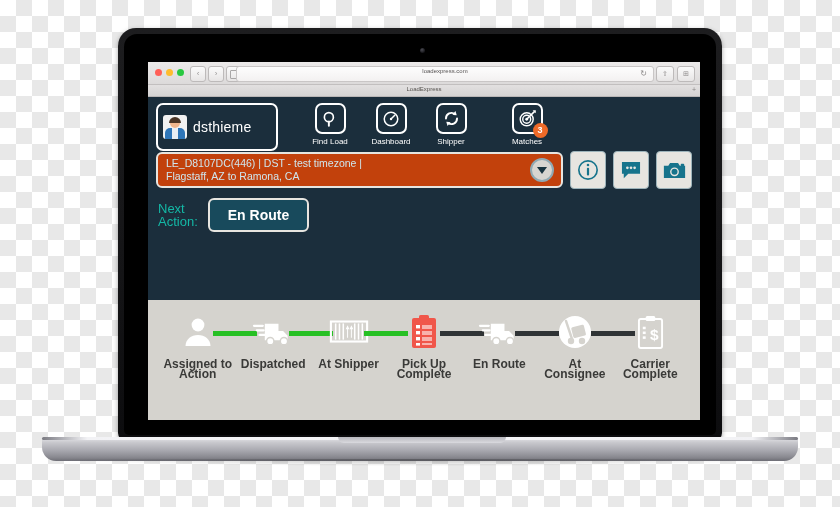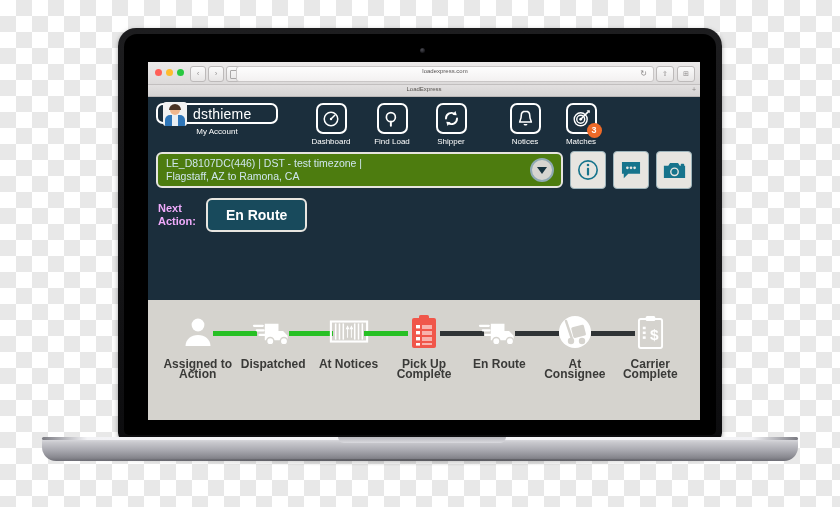--- a/index.html
+++ b/index.html
@@ -72,21 +72,21 @@
     line-height:13px;text-align:center;}
   .tabstrip{height:11px;background:linear-gradient(180deg,#e2e0e0,#d5d3d3);
     border-bottom:1px solid #b9b6b6;position:relative;}
   .tabtitle{position:absolute;left:0;right:0;top:1px;text-align:center;font-size:6px;color:#56534f;}
   .tabplus{position:absolute;right:4px;top:1px;font-size:7px;color:#8b8888;line-height:8px;}
 
   
   .app{height:325px;background:#1b2e3c;position:relative;}
   .topbar{height:52px;display:flex;align-items:flex-start;padding:6px 8px 0 8px;box-sizing:border-box;}
   .acct{
-    width:122px;height:21px;border:2px solid #ffffff;border-radius:7px;
+    width:122px;height:48px;border:2px solid #ffffff;border-radius:7px;
     display:flex;align-items:center;gap:6px;padding-left:5px;box-sizing:border-box;
   }
   .avatar{width:24px;height:24px;border-radius:3px;background:#f2f2f2;position:relative;overflow:hidden;flex:none;}
   .av-head{position:absolute;left:7px;top:3px;width:10px;height:10px;border-radius:50%;background:#f0b68d;}
   .av-hair{position:absolute;left:6px;top:2px;width:12px;height:6px;border-radius:6px 6px 0 0;background:#4a3526;}
   .av-body{position:absolute;left:2px;top:13px;width:20px;height:12px;border-radius:5px 5px 0 0;background:#2f76b8;}
   .av-shirt{position:absolute;left:9px;top:13px;width:6px;height:12px;background:#e9eef3;}
   .acct-name{color:#fff;font-size:14px;letter-spacing:.2px;}
   .navitem{flex:none;text-align:center;color:#fff;}
   .navicon{
@@ -96,39 +96,39 @@
   .navlabel{font-size:8px;margin-top:3px;color:#fff;white-space:nowrap;}
   .acct-label{font-size:8px;color:#fff;text-align:center;margin-top:3px;}
   .badge{
     position:absolute;right:-7px;bottom:-6px;width:15px;height:15px;border-radius:50%;
     background:#ef6a28;color:#fff;font-size:9px;line-height:15px;text-align:center;font-weight:bold;
   }
 
   
   .loadrow{display:flex;align-items:center;gap:7px;padding:0 8px;height:42px;}
   .loadbar{
-    flex:1;height:36px;background:#4d7c0f;border:2px solid #e7e5e0;border-radius:6px;
+    flex:1;height:36px;background:#c2410c;border:2px solid #e7e5e0;border-radius:6px;
     display:flex;align-items:center;padding:0 8px;box-sizing:border-box;position:relative;
   }
   .loadtext{color:#cfe6ee;font-size:10.5px;line-height:13px;}
   .caret{
     position:absolute;right:7px;top:50%;transform:translateY(-50%);
     width:20px;height:20px;border-radius:50%;background:#d7d5d0;border:2px solid #8fa9b3;
     display:flex;align-items:center;justify-content:center;
   }
   .caret:after{content:"";border-left:5px solid transparent;border-right:5px solid transparent;
     border-top:7px solid #18333f;}
   .actbtn{
     width:34px;height:36px;background:#e7e5e0;border:1px solid #9db4bb;border-radius:4px;
     display:flex;align-items:center;justify-content:center;flex:none;
   }
 
   
   .nextrow{display:flex;align-items:center;gap:10px;padding:6px 8px 0 10px;height:42px;box-sizing:border-box;}
-  .nextlabel{color:#f0abfc;font-size:11px;font-weight:bold;line-height:13px;}
+  .nextlabel{color:#14b8a6;font-size:13px;font-weight:normal;line-height:13px;}
   .enroute{
     background:#184a5c;color:#fff;font-size:14px;font-weight:bold;
     padding:7px 18px;border:2px solid #e7e5e0;border-radius:6px;
   }
 
   
   .steps{
     position:absolute;left:0;right:0;bottom:0;height:122px;background:#d5d3ce;
     display:flex;align-items:flex-start;padding:10px 12px 0 12px;box-sizing:border-box;
   }
@@ -186,65 +186,56 @@
                   <div class="av-head"></div>
                     <div class="av-hair"></div>
                 </div>
                 <div class="acct-name">dsthieme</div>
               </div>
               <div class="acct-label">My Account</div>
             </div>
 
             <div style="width:22px;flex:none;"></div>
 
+            <div class="navitem" style="width:60px;">
+              <div class="navicon">
+                <svg width="18" height="18" viewBox="0 0 24 24">
+                    <circle cx="10.5" cy="9.5" r="6" fill="none" stroke="#fff" stroke-width="2.2"></circle>
+                    <line x1="10.5" y1="15.5" x2="10.5" y2="21" stroke="#fff" stroke-width="2.6" stroke-linecap="round"></line>
+                  </svg>
+              </div>
+              <div class="navlabel">Find Load</div>
+            </div>
+
             <div class="navitem" style="width:62px;">
               <div class="navicon">
                 <svg width="18" height="18" viewBox="0 0 24 24">
                     <circle cx="12" cy="12" r="9" fill="none" stroke="#fff" stroke-width="2"></circle>
                     <line x1="12" y1="12" x2="17" y2="7" stroke="#fff" stroke-width="2" stroke-linecap="round"></line>
                     <circle cx="12" cy="12" r="1.6" fill="#fff"></circle>
                   </svg>
               </div>
               <div class="navlabel">Dashboard</div>
             </div>
 
-            <div class="navitem" style="width:60px;">
-              <div class="navicon">
-                <svg width="18" height="18" viewBox="0 0 24 24">
-                    <circle cx="10.5" cy="9.5" r="6" fill="none" stroke="#fff" stroke-width="2.2"></circle>
-                    <line x1="10.5" y1="15.5" x2="10.5" y2="21" stroke="#fff" stroke-width="2.6" stroke-linecap="round"></line>
-                  </svg>
-              </div>
-              <div class="navlabel">Find Load</div>
-            </div>
-
             <div class="navitem" style="width:58px;">
               <div class="navicon">
                 <svg width="19" height="19" viewBox="0 0 24 24">
                   <path d="M5 12a7 7 0 0 1 11.5-5.4" fill="none" stroke="#fff" stroke-width="2.4" stroke-linecap="round"></path>
                   <path d="M19 12a7 7 0 0 1-11.5 5.4" fill="none" stroke="#fff" stroke-width="2.4" stroke-linecap="round"></path>
                   <polygon points="17,2.5 18.6,8 13.2,7.2" fill="#fff"></polygon>
                   <polygon points="7,21.5 5.4,16 10.8,16.8" fill="#fff"></polygon>
                 </svg>
               </div>
               <div class="navlabel">Shipper</div>
             </div>
 
             <div style="width:18px;flex:none;"></div>
 
 
-            <div class="navitem" style="width:54px;">
-              <div class="navicon">
-                <svg width="17" height="19" viewBox="0 0 22 24">
-                  <path d="M11 2.5c-3.3 0-5.5 2.4-5.5 5.6 0 5.2-2 6.4-2 8.4h15c0-2-2-3.2-2-8.4 0-3.2-2.2-5.6-5.5-5.6z" fill="none" stroke="#fff" stroke-width="2"></path>
-                  <path d="M8.4 19c.4 1.3 1.4 2.1 2.6 2.1s2.2-.8 2.6-2.1z" fill="#fff"></path>
-                </svg>
-              </div>
-              <div class="navlabel">Notices</div>
-            </div>
 
             <div class="navitem" style="width:58px;">
               <div class="navicon">
                 <svg width="19" height="19" viewBox="0 0 24 24">
                   <circle cx="11" cy="13" r="8.2" fill="none" stroke="#fff" stroke-width="1.8"></circle>
                   <circle cx="11" cy="13" r="5" fill="none" stroke="#fff" stroke-width="1.8"></circle>
                   <circle cx="11" cy="13" r="1.8" fill="#fff"></circle>
                   <line x1="11" y1="13" x2="21" y2="3" stroke="#fff" stroke-width="2"></line>
                   <polygon points="18.5,1.5 22.5,1.5 22.5,5.5" fill="#fff"></polygon>
                 </svg>
@@ -337,21 +328,21 @@
                     <line x1="15" y1="6" x2="15" y2="23"></line>
                       <line x1="27" y1="6" x2="27" y2="23"></line>
                     <line x1="31" y1="6" x2="31" y2="23"></line>
                       <line x1="35" y1="6" x2="35" y2="23"></line>
                   </g>
                   <polygon points="19.5,8 17.5,12 19,12 19,21 20,21 20,12 21.5,12" fill="#fff"></polygon>
                   <polygon points="23.5,8 21.5,12 23,12 23,21 24,21 24,12 25.5,12" fill="#fff"></polygon>
                 </svg>
               </div>
               <div class="conn done"></div>
-              <div class="steplabel">At Notices</div>
+              <div class="steplabel">At Shipper</div>
             </div>
 
             <div class="step">
               <div class="stepicon">
                 <svg width="28" height="36" viewBox="0 0 28 36">
                   <rect x="2" y="4" width="24" height="30" rx="2" fill="#f0564a"></rect>
                   <rect x="9" y="1" width="10" height="5" rx="1.6" fill="#f0564a"></rect>
                   <g fill="#fff">
                     <rect x="6" y="11" width="4" height="3.4"></rect>
                       <rect x="6" y="17" width="4" height="3.4"></rect>

